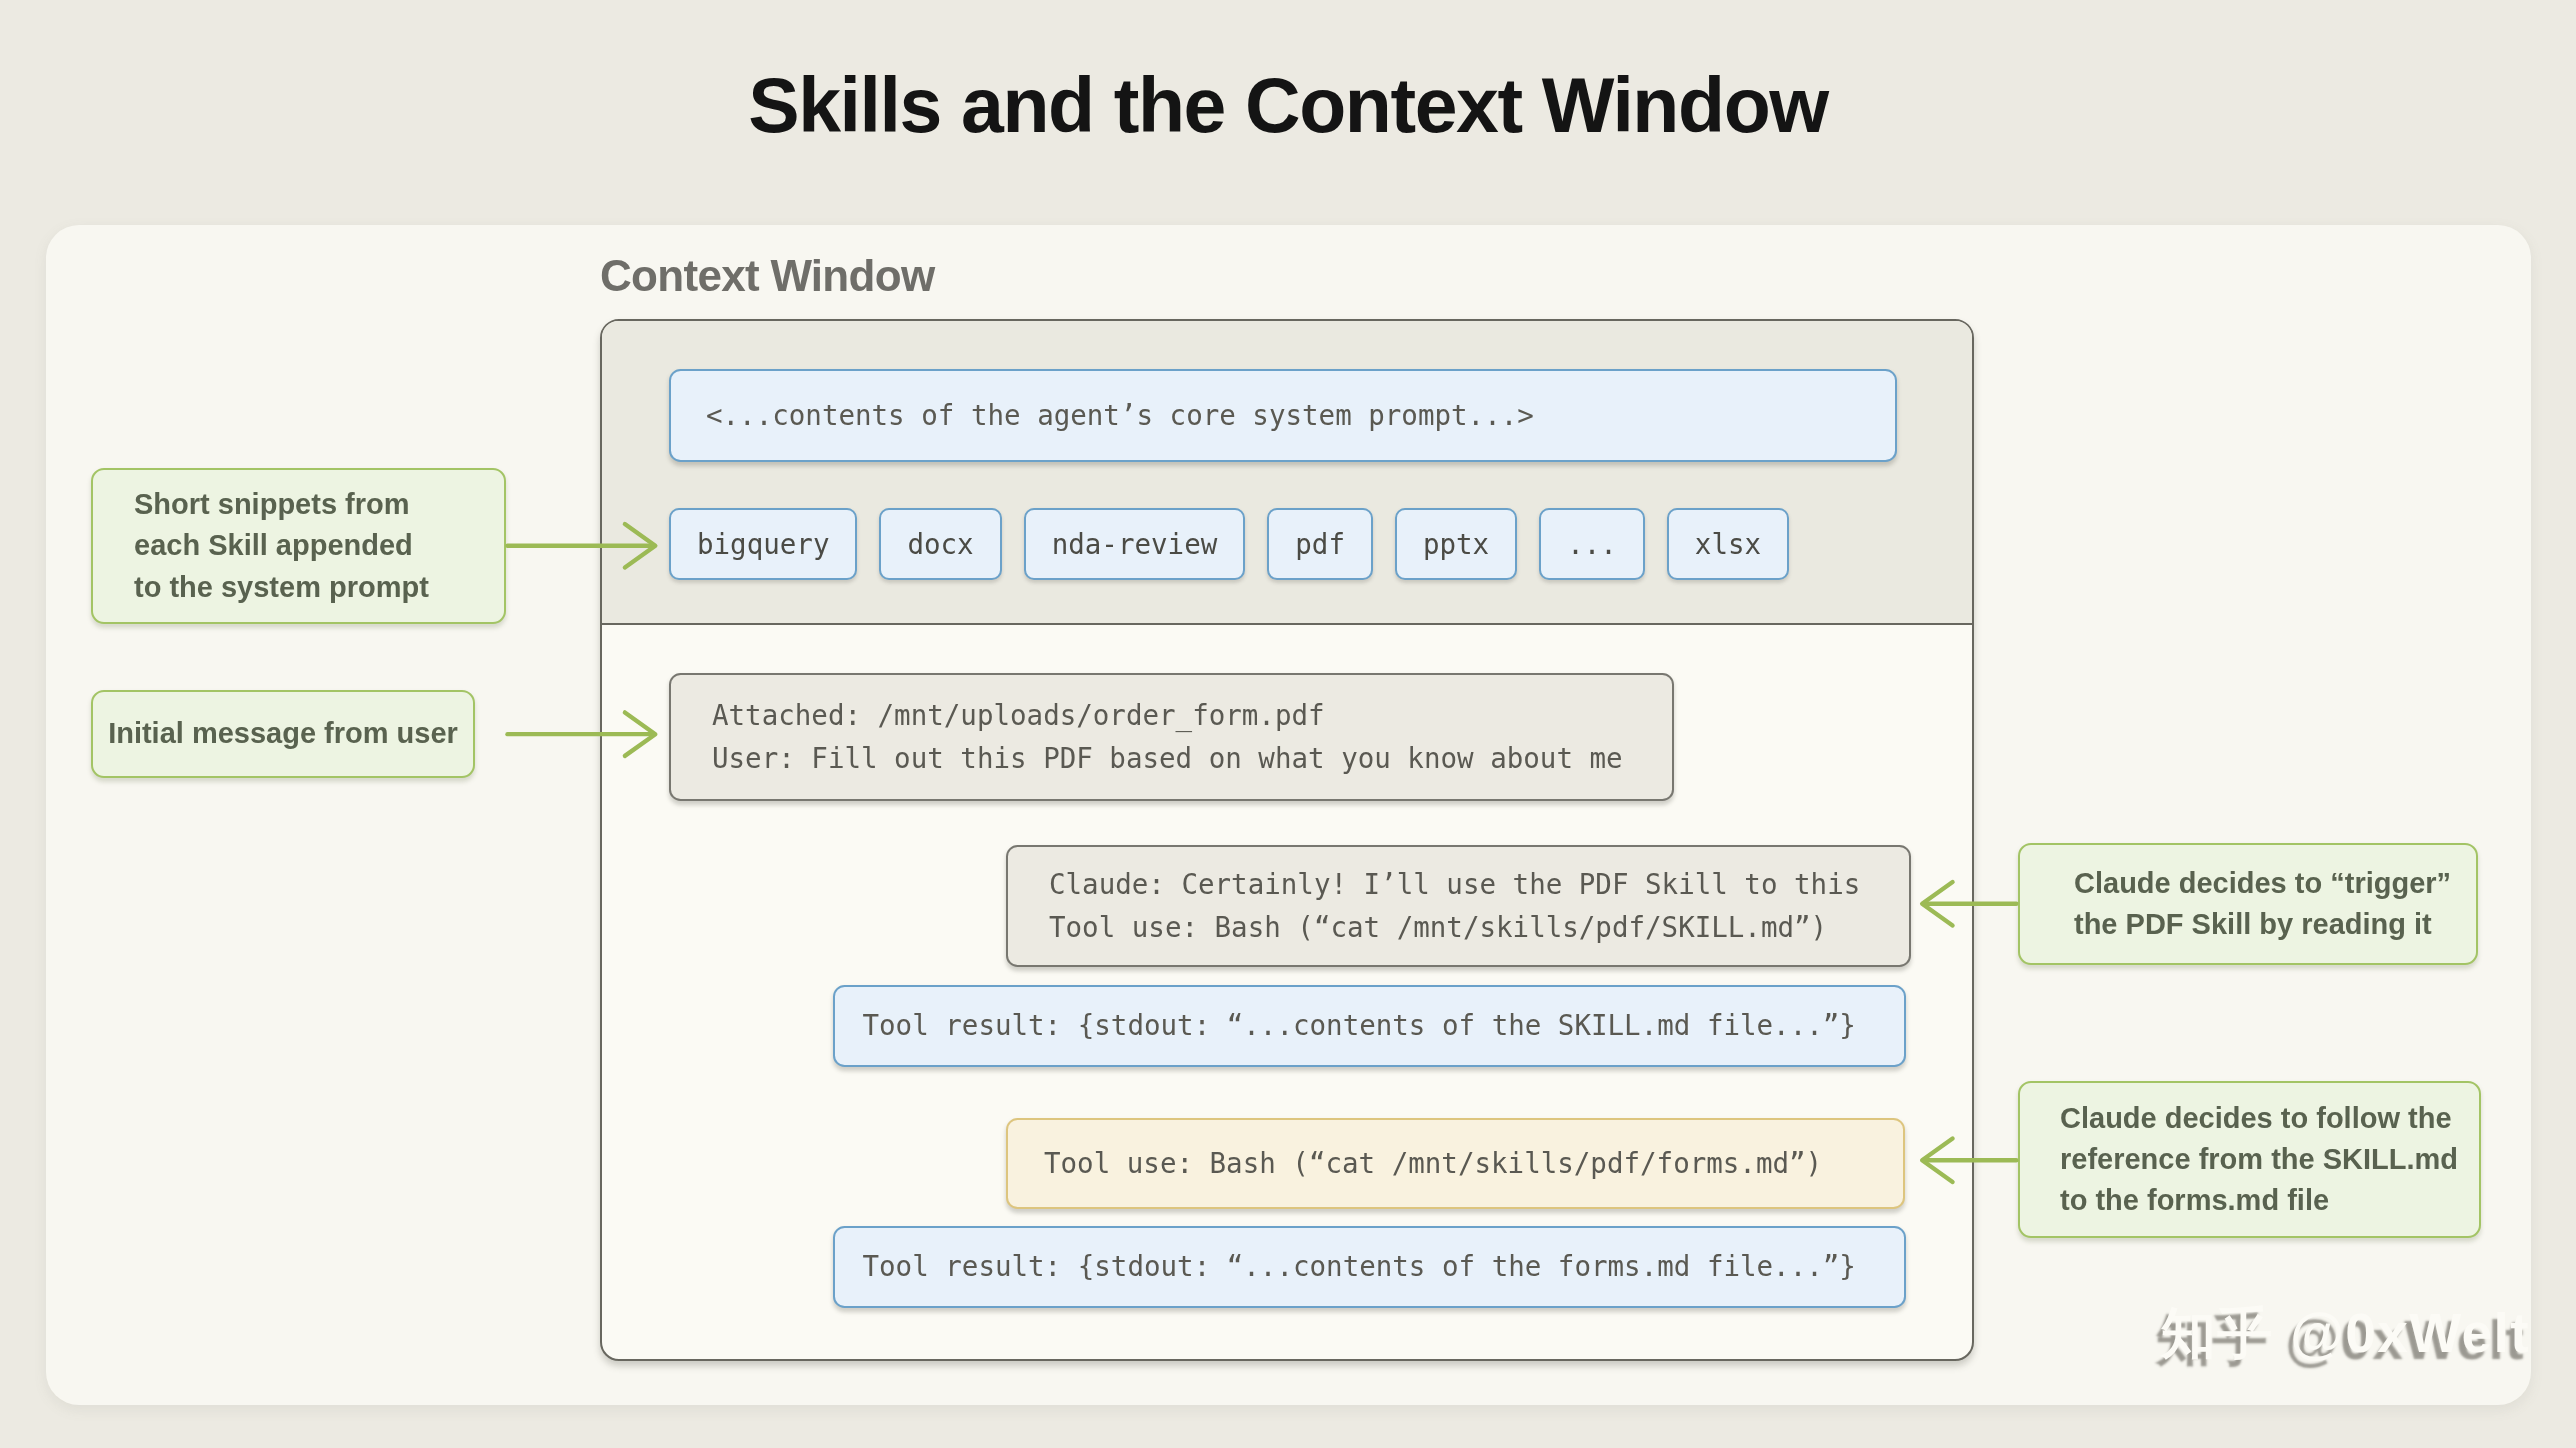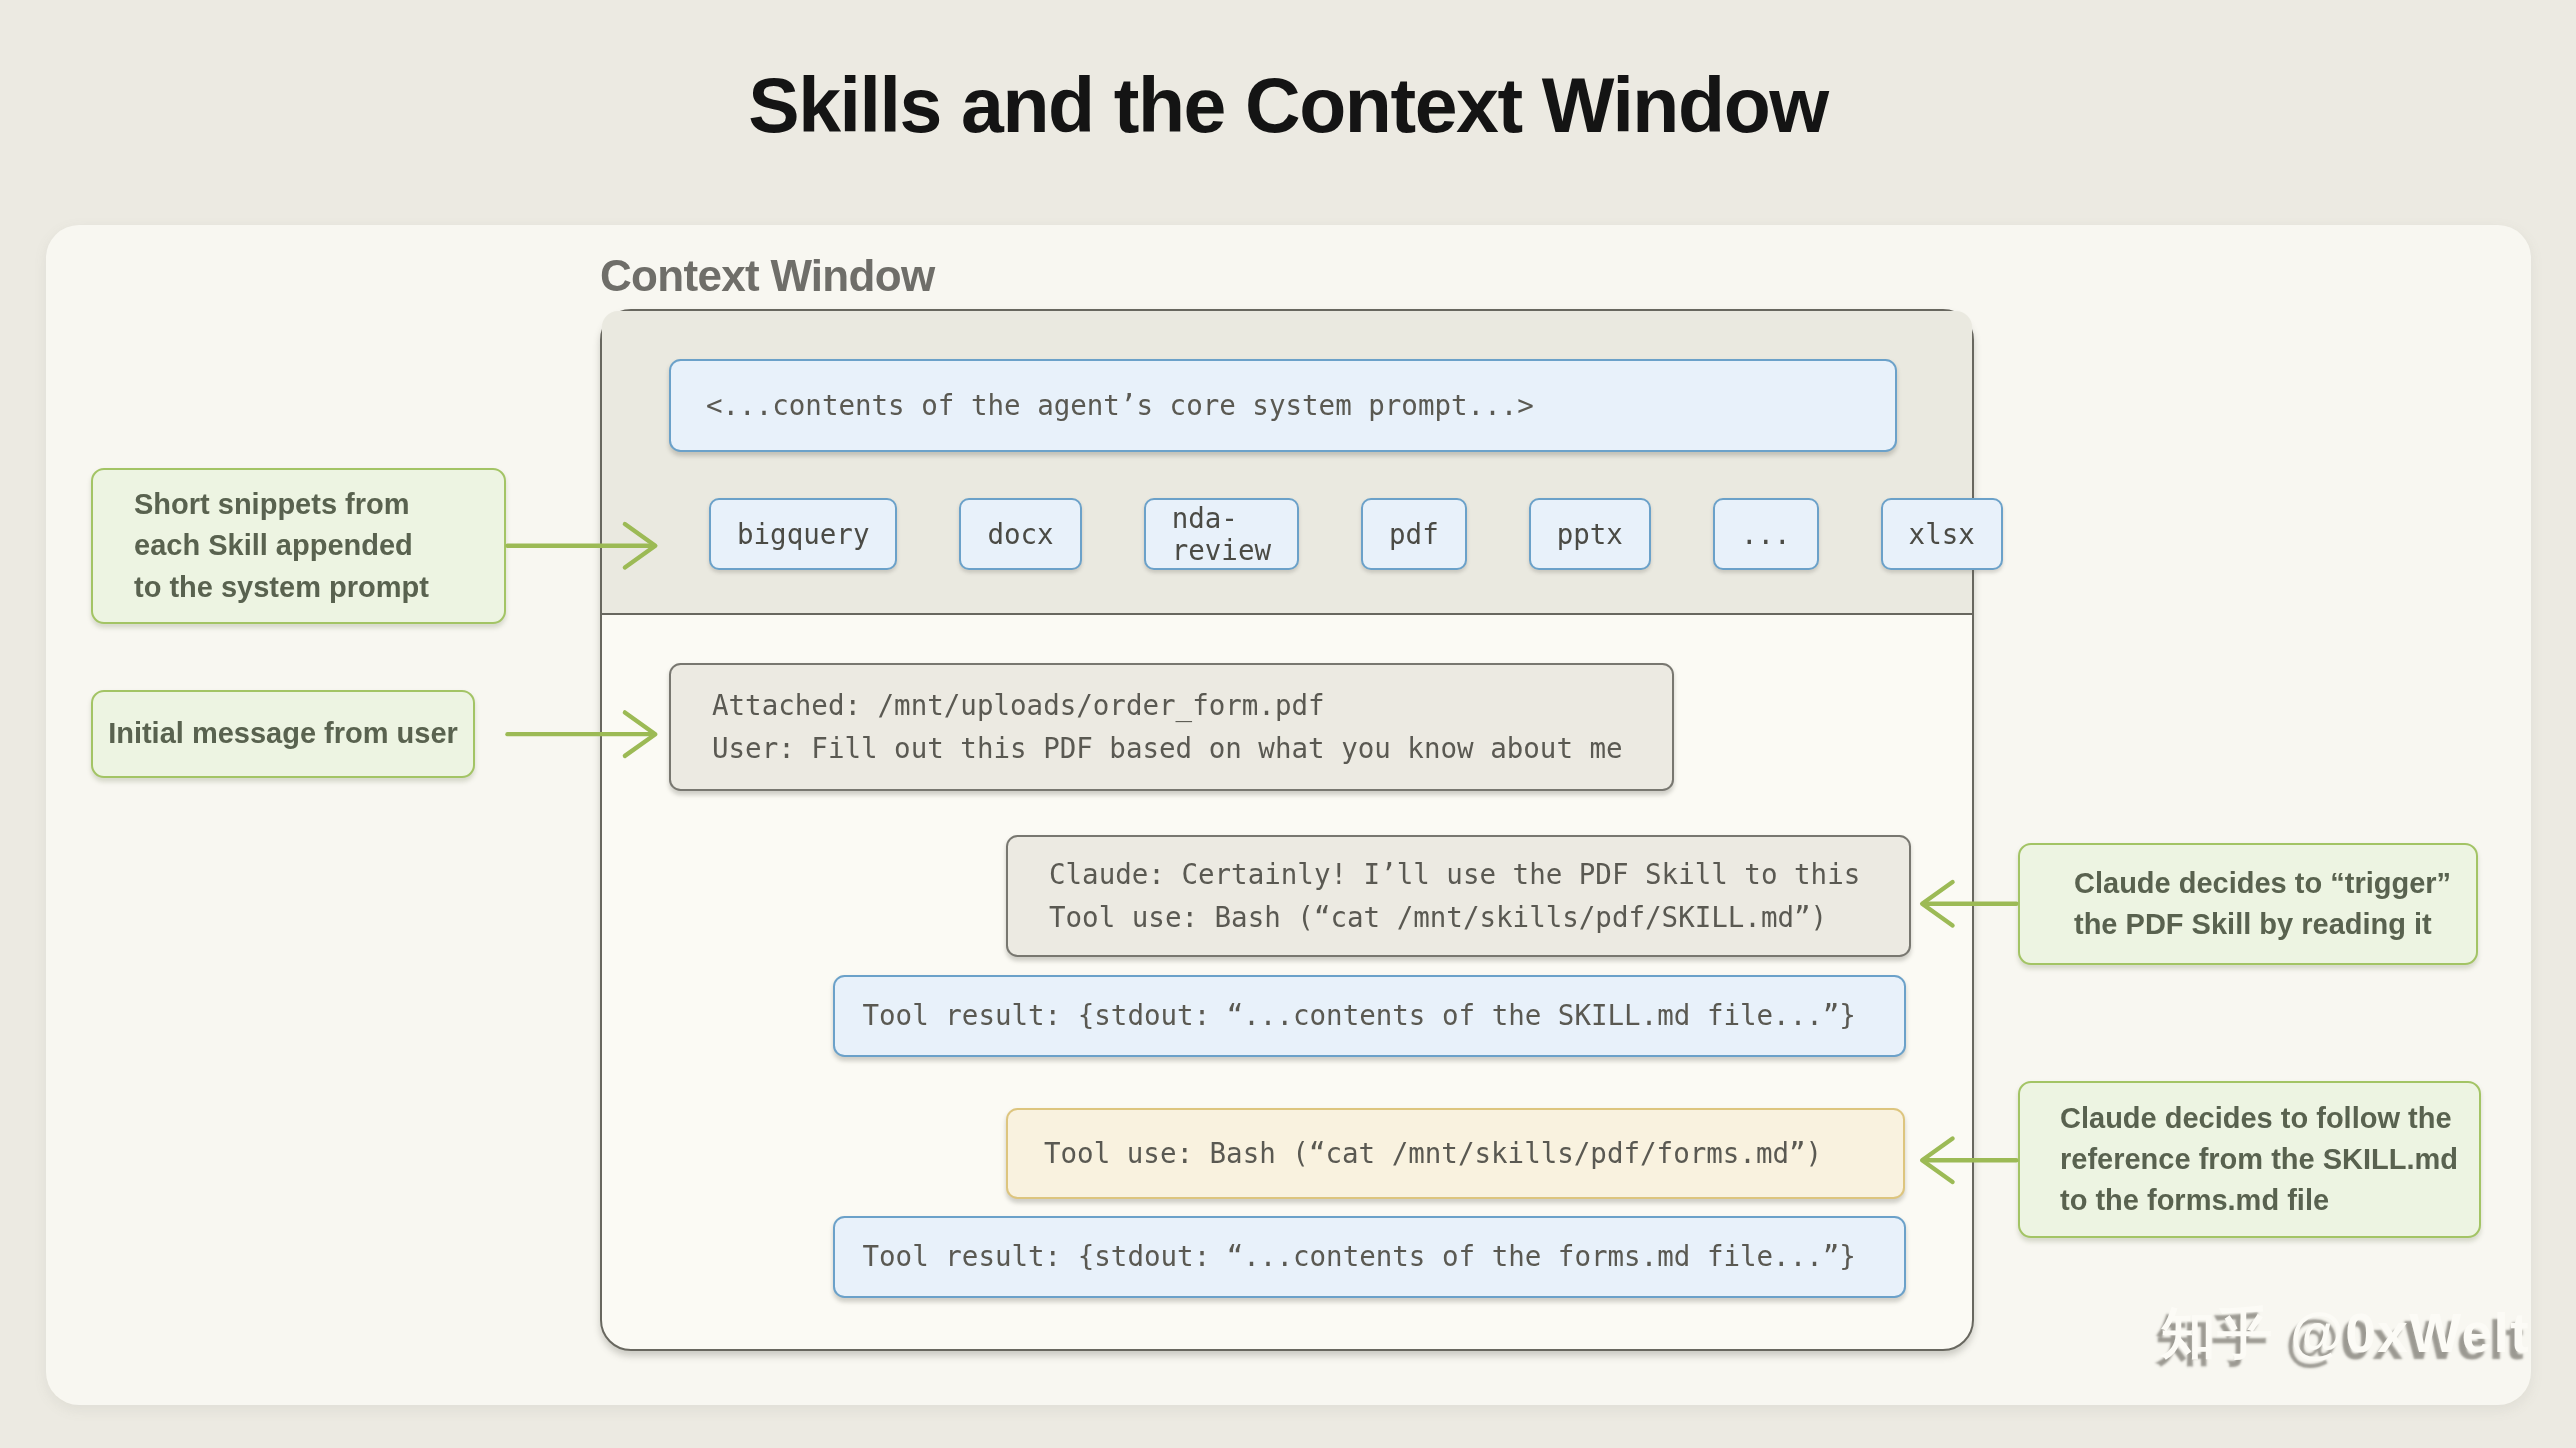--- a/index.html
+++ b/index.html
@@ -21,22 +21,22 @@
     left:46px;top:225px;width:2485px;height:1180px;
     background:#f8f7f1;border-radius:33px;
     box-shadow:0 4.3px 13px rgba(120,118,108,0.10);
   }
 
   
   .cw-label{
     left:600px;top:251px;font-size:44px;font-weight:bold;color:#6f6e69;letter-spacing:-0.7px;
   }
   .cw-box{
-    left:600px;top:309px;width:1374px;height:1042px;
-    background:#fbfaf4;border:2.9px solid #68675f;border-radius:31px;
+    left:600px;top:319px;width:1374px;height:1042px;
+    background:#fbfaf4;border:2.9px solid #68675f;border-radius:19px;
     box-shadow:0 5px 7.2px rgba(90,88,78,0.28);
     box-sizing:border-box;
   }
   .cw-top{
     position:absolute;left:0;top:0;width:100%;height:304px;
     background:#eae9e0;border-bottom:2.9px solid #68675f;
     border-radius:16px 16px 0 0;box-sizing:border-box;
   }
 
   
@@ -62,21 +62,20 @@
   .chips{
     position:absolute;left:67px;top:187px;display:flex;gap:22px;
   }
   .chip{
     height:72px;box-sizing:border-box;border-radius:10px;
     background:#e8f1fa;border:2.2px solid #6ba1c9;
     display:flex;align-items:center;justify-content:center;
     padding:12px 26px;
     font-family:"DejaVu Sans Mono",monospace;font-size:27.5px;color:#4b4b45;
     box-shadow:0 2.9px 3.6px rgba(95,93,83,0.22);
-    margin-left:40px;
   }
 
   
   .note{
     box-sizing:border-box;border-radius:13px;
     background:#edf4e2;border:2.9px solid #a3c465;
     display:flex;flex-direction:column;justify-content:center;
     font-size:29px;font-weight:bold;color:#59624f;line-height:1.42;
     white-space:nowrap;
     box-shadow:0 3.6px 4.3px rgba(120,130,95,0.25);

